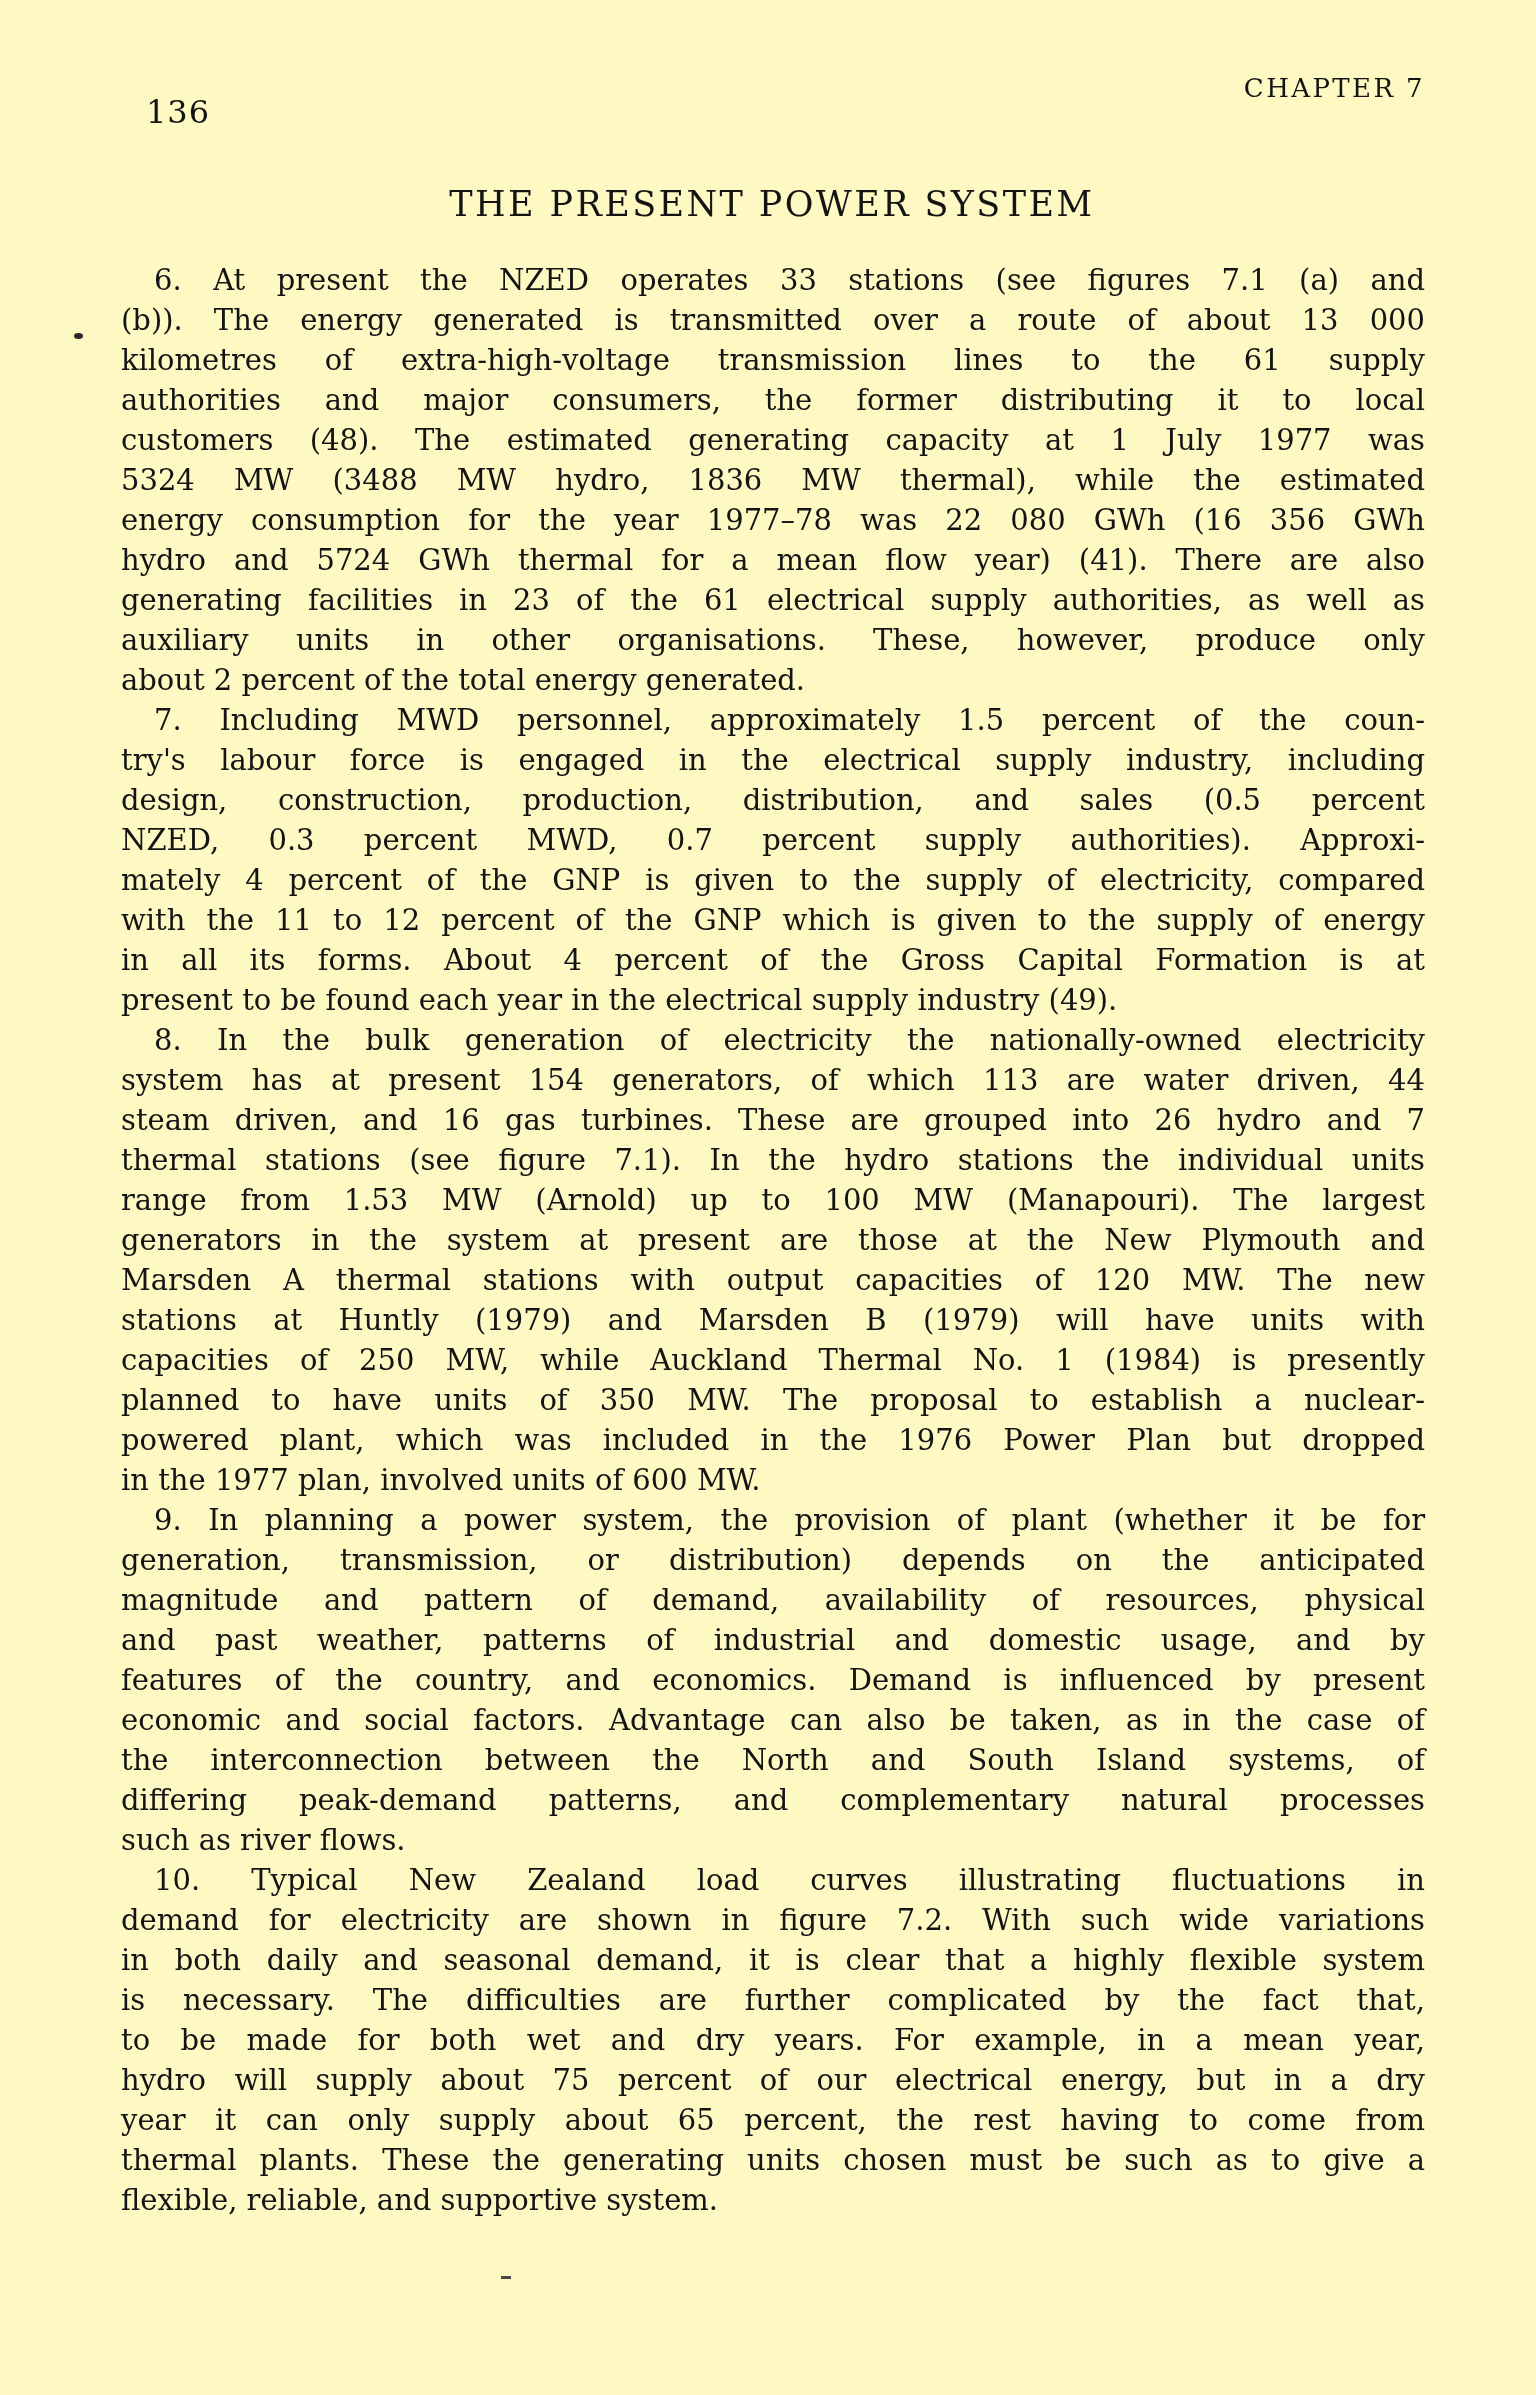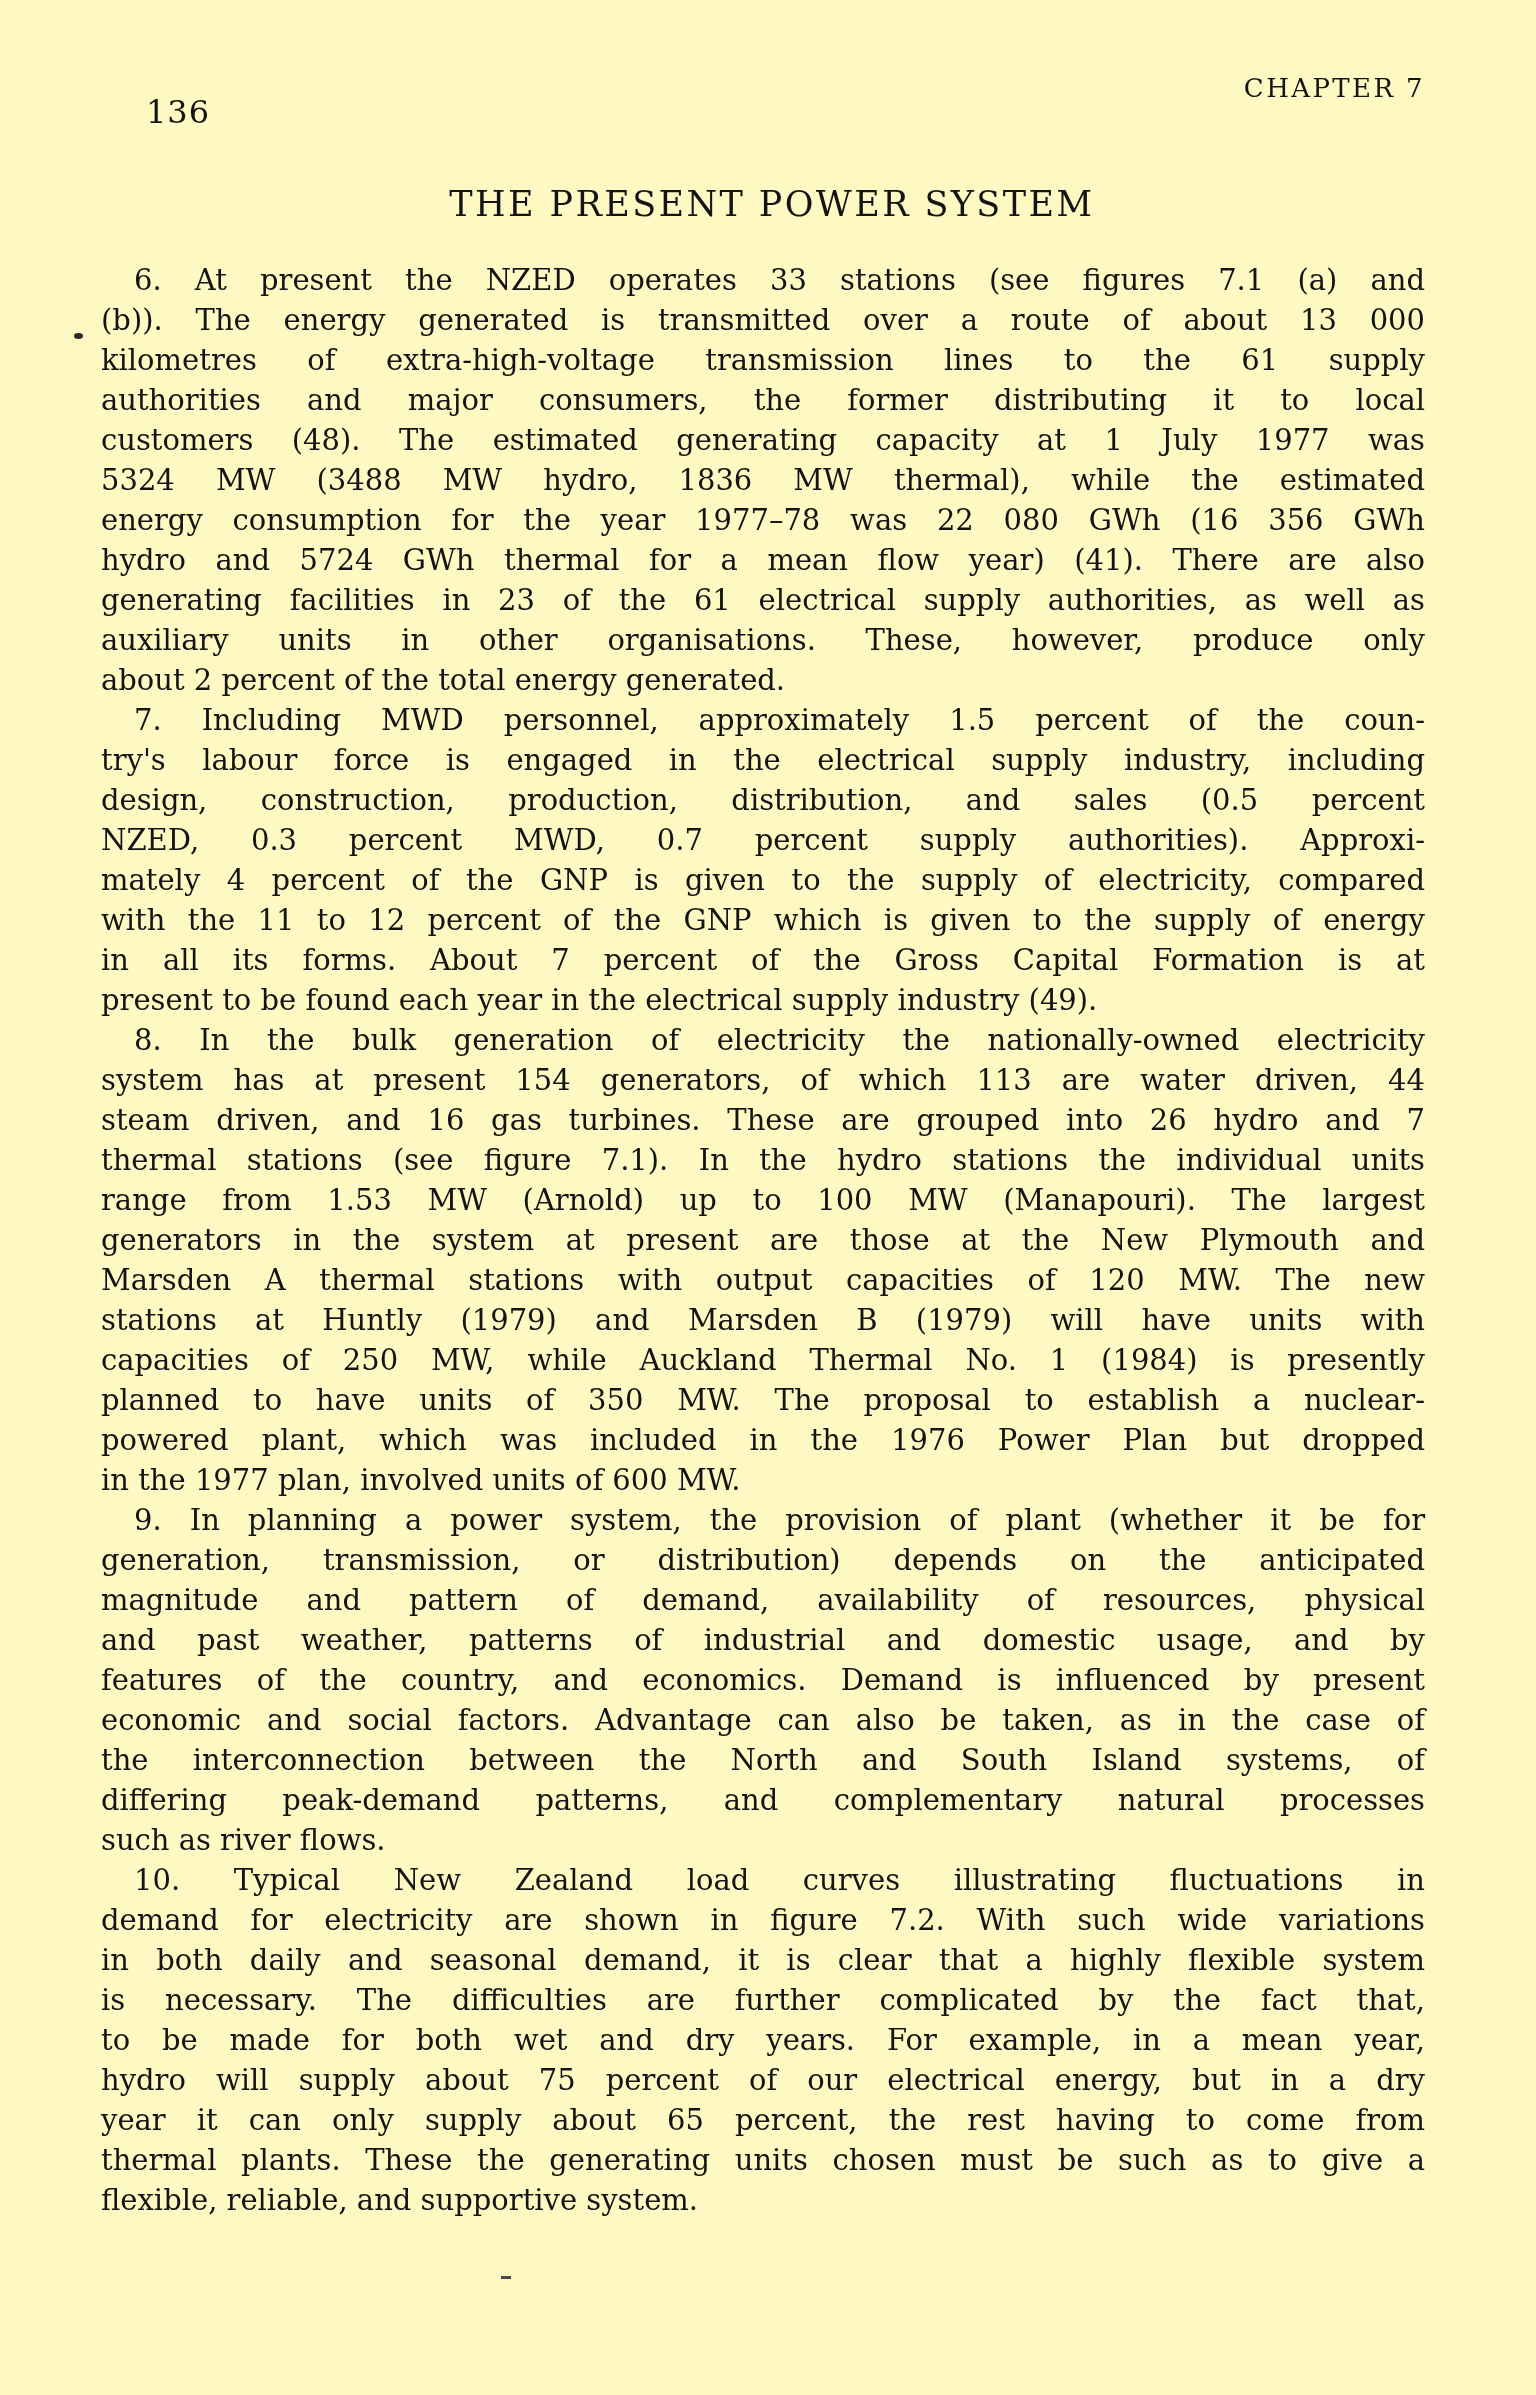--- a/index.html
+++ b/index.html
@@ -48,20 +48,21 @@
     width: 1324px;
   }
   .line {
     height: 40px;
     line-height: 40px;
     font-size: 29px;
     text-align: justify;
     text-align-last: justify;
     white-space: normal;
     overflow: visible;
+    margin-left: 20px;
   }
   .line.first {
     text-indent: 33px;
   }
   .line.last {
     text-align-last: left;
   }
   .ink-speck {
     position: absolute;
     left: 74px;
@@ -98,21 +99,21 @@
       <div class="line">hydro and 5724 GWh thermal for a mean flow year) (41). There are also</div>
       <div class="line">generating facilities in 23 of the 61 electrical supply authorities, as well as</div>
       <div class="line">auxiliary units in other organisations. These, however, produce only</div>
       <div class="line last">about 2 percent of the total energy generated.</div>
       <div class="line first">7. Including MWD personnel, approximately 1.5 percent of the coun-</div>
       <div class="line">try's labour force is engaged in the electrical supply industry, including</div>
       <div class="line">design, construction, production, distribution, and sales (0.5 percent</div>
       <div class="line">NZED, 0.3 percent MWD, 0.7 percent supply authorities). Approxi-</div>
       <div class="line">mately 4 percent of the GNP is given to the supply of electricity, compared</div>
       <div class="line">with the 11 to 12 percent of the GNP which is given to the supply of energy</div>
-      <div class="line">in all its forms. About 7 percent of the Gross Capital Formation is at</div>
+      <div class="line">in all its forms. About 4 percent of the Gross Capital Formation is at</div>
       <div class="line last">present to be found each year in the electrical supply industry (49).</div>
       <div class="line first">8. In the bulk generation of electricity the nationally-owned electricity</div>
       <div class="line">system has at present 154 generators, of which 113 are water driven, 44</div>
       <div class="line">steam driven, and 16 gas turbines. These are grouped into 26 hydro and 7</div>
       <div class="line">thermal stations (see figure 7.1). In the hydro stations the individual units</div>
       <div class="line">range from 1.53 MW (Arnold) up to 100 MW (Manapouri). The largest</div>
       <div class="line">generators in the system at present are those at the New Plymouth and</div>
       <div class="line">Marsden A thermal stations with output capacities of 120 MW. The new</div>
       <div class="line">stations at Huntly (1979) and Marsden B (1979) will have units with</div>
       <div class="line">capacities of 250 MW, while Auckland Thermal No. 1 (1984) is presently</div>

